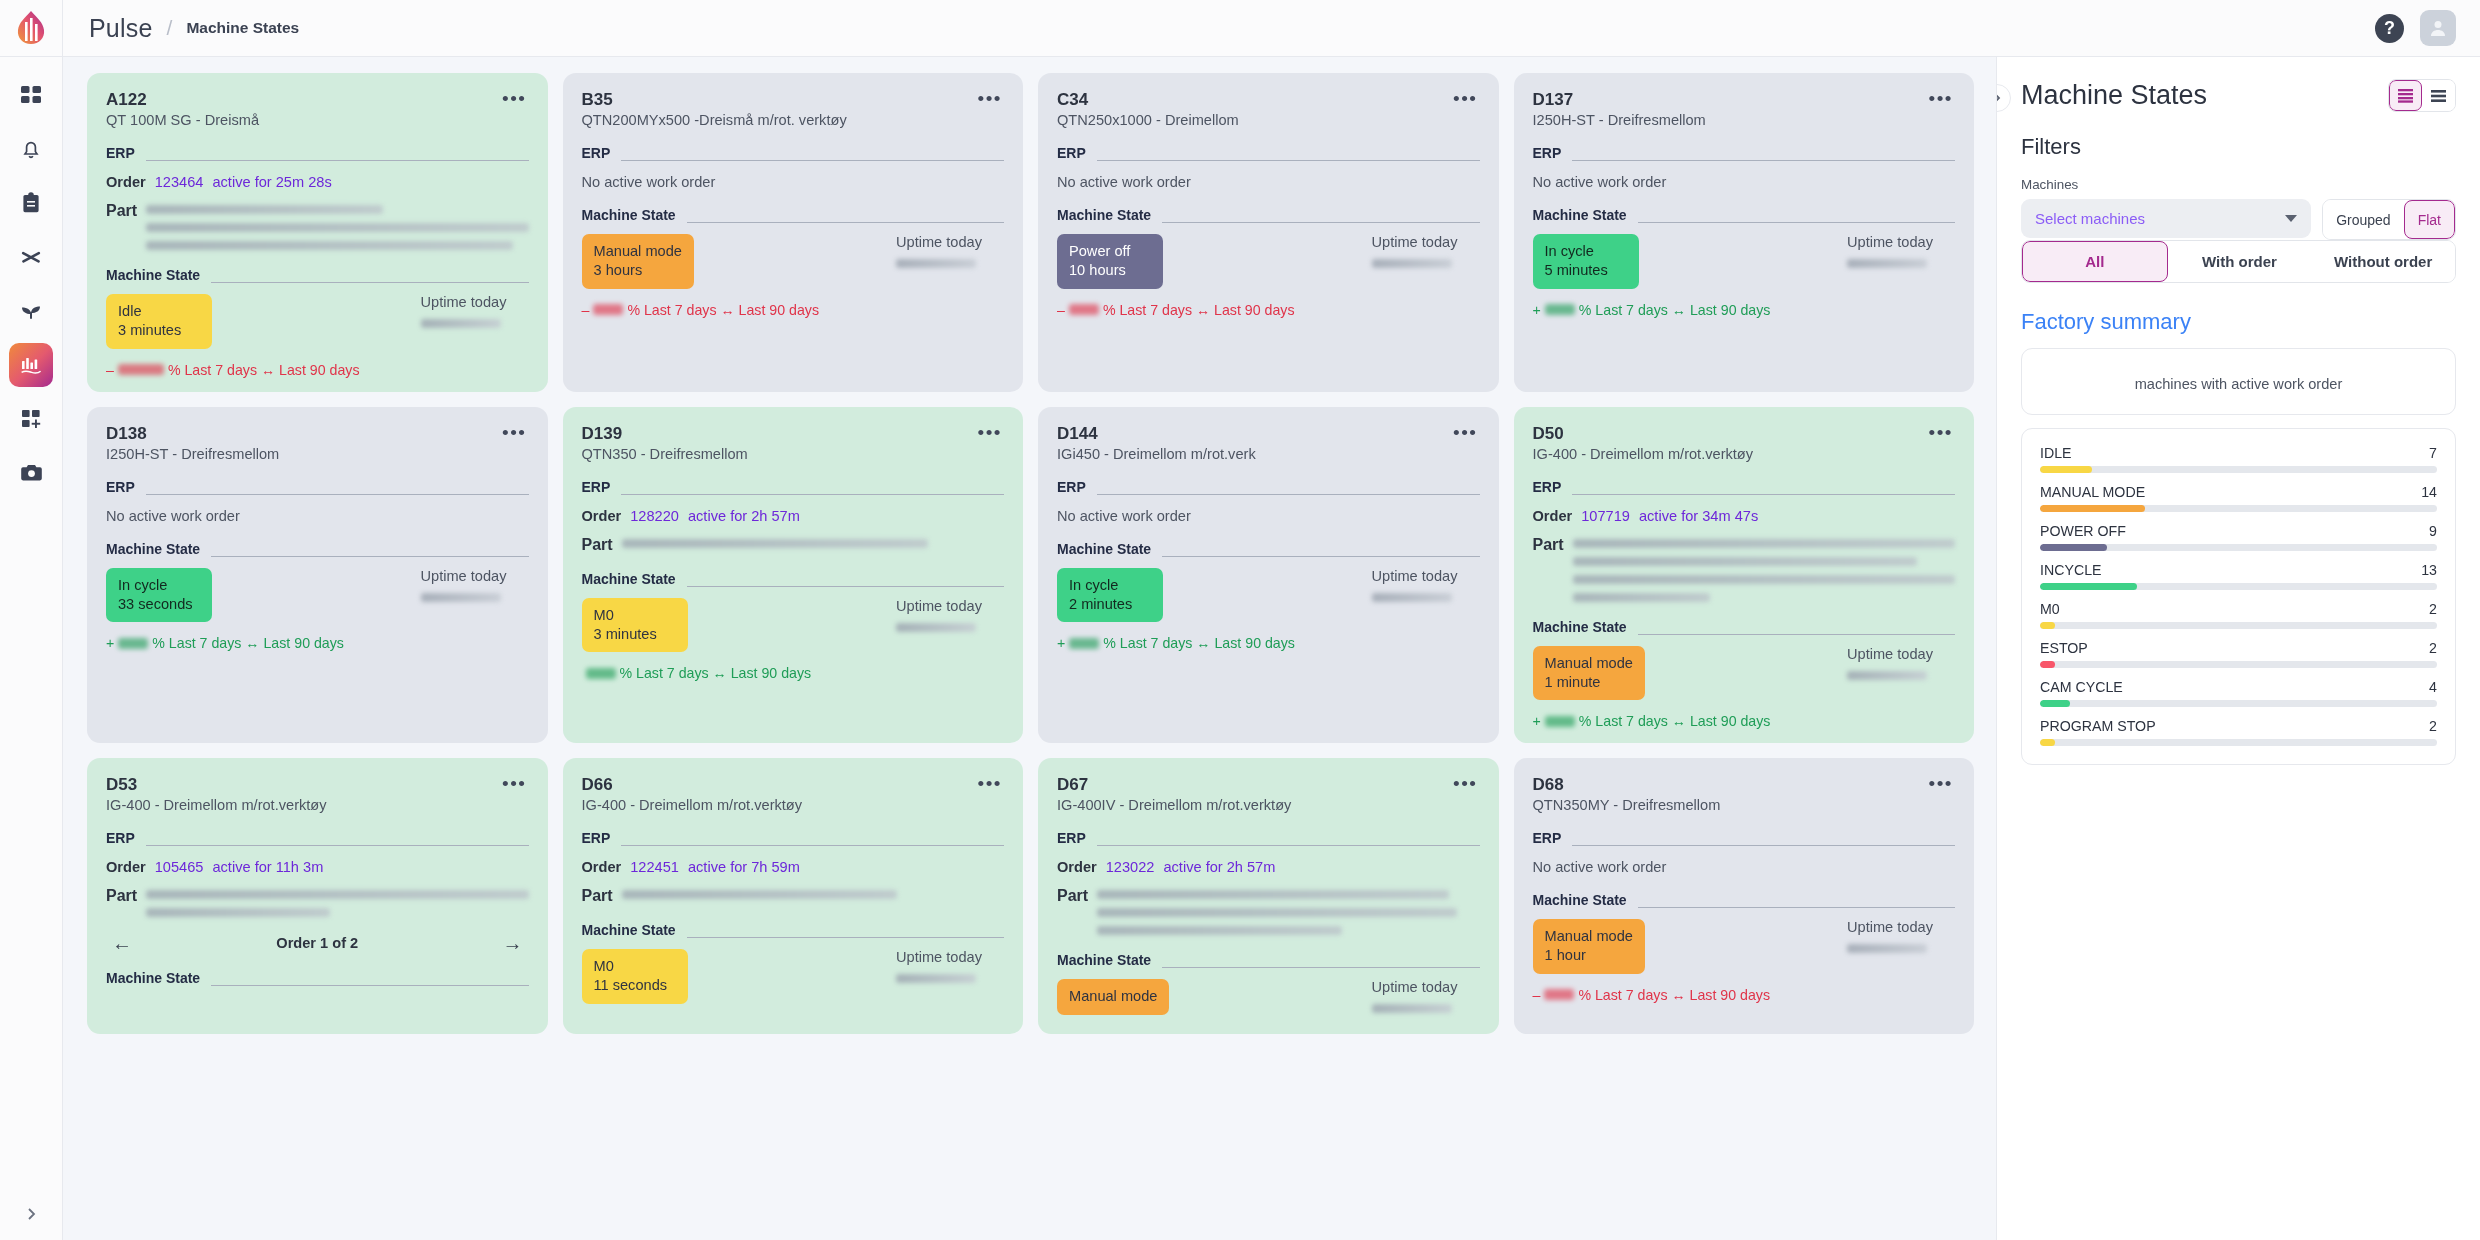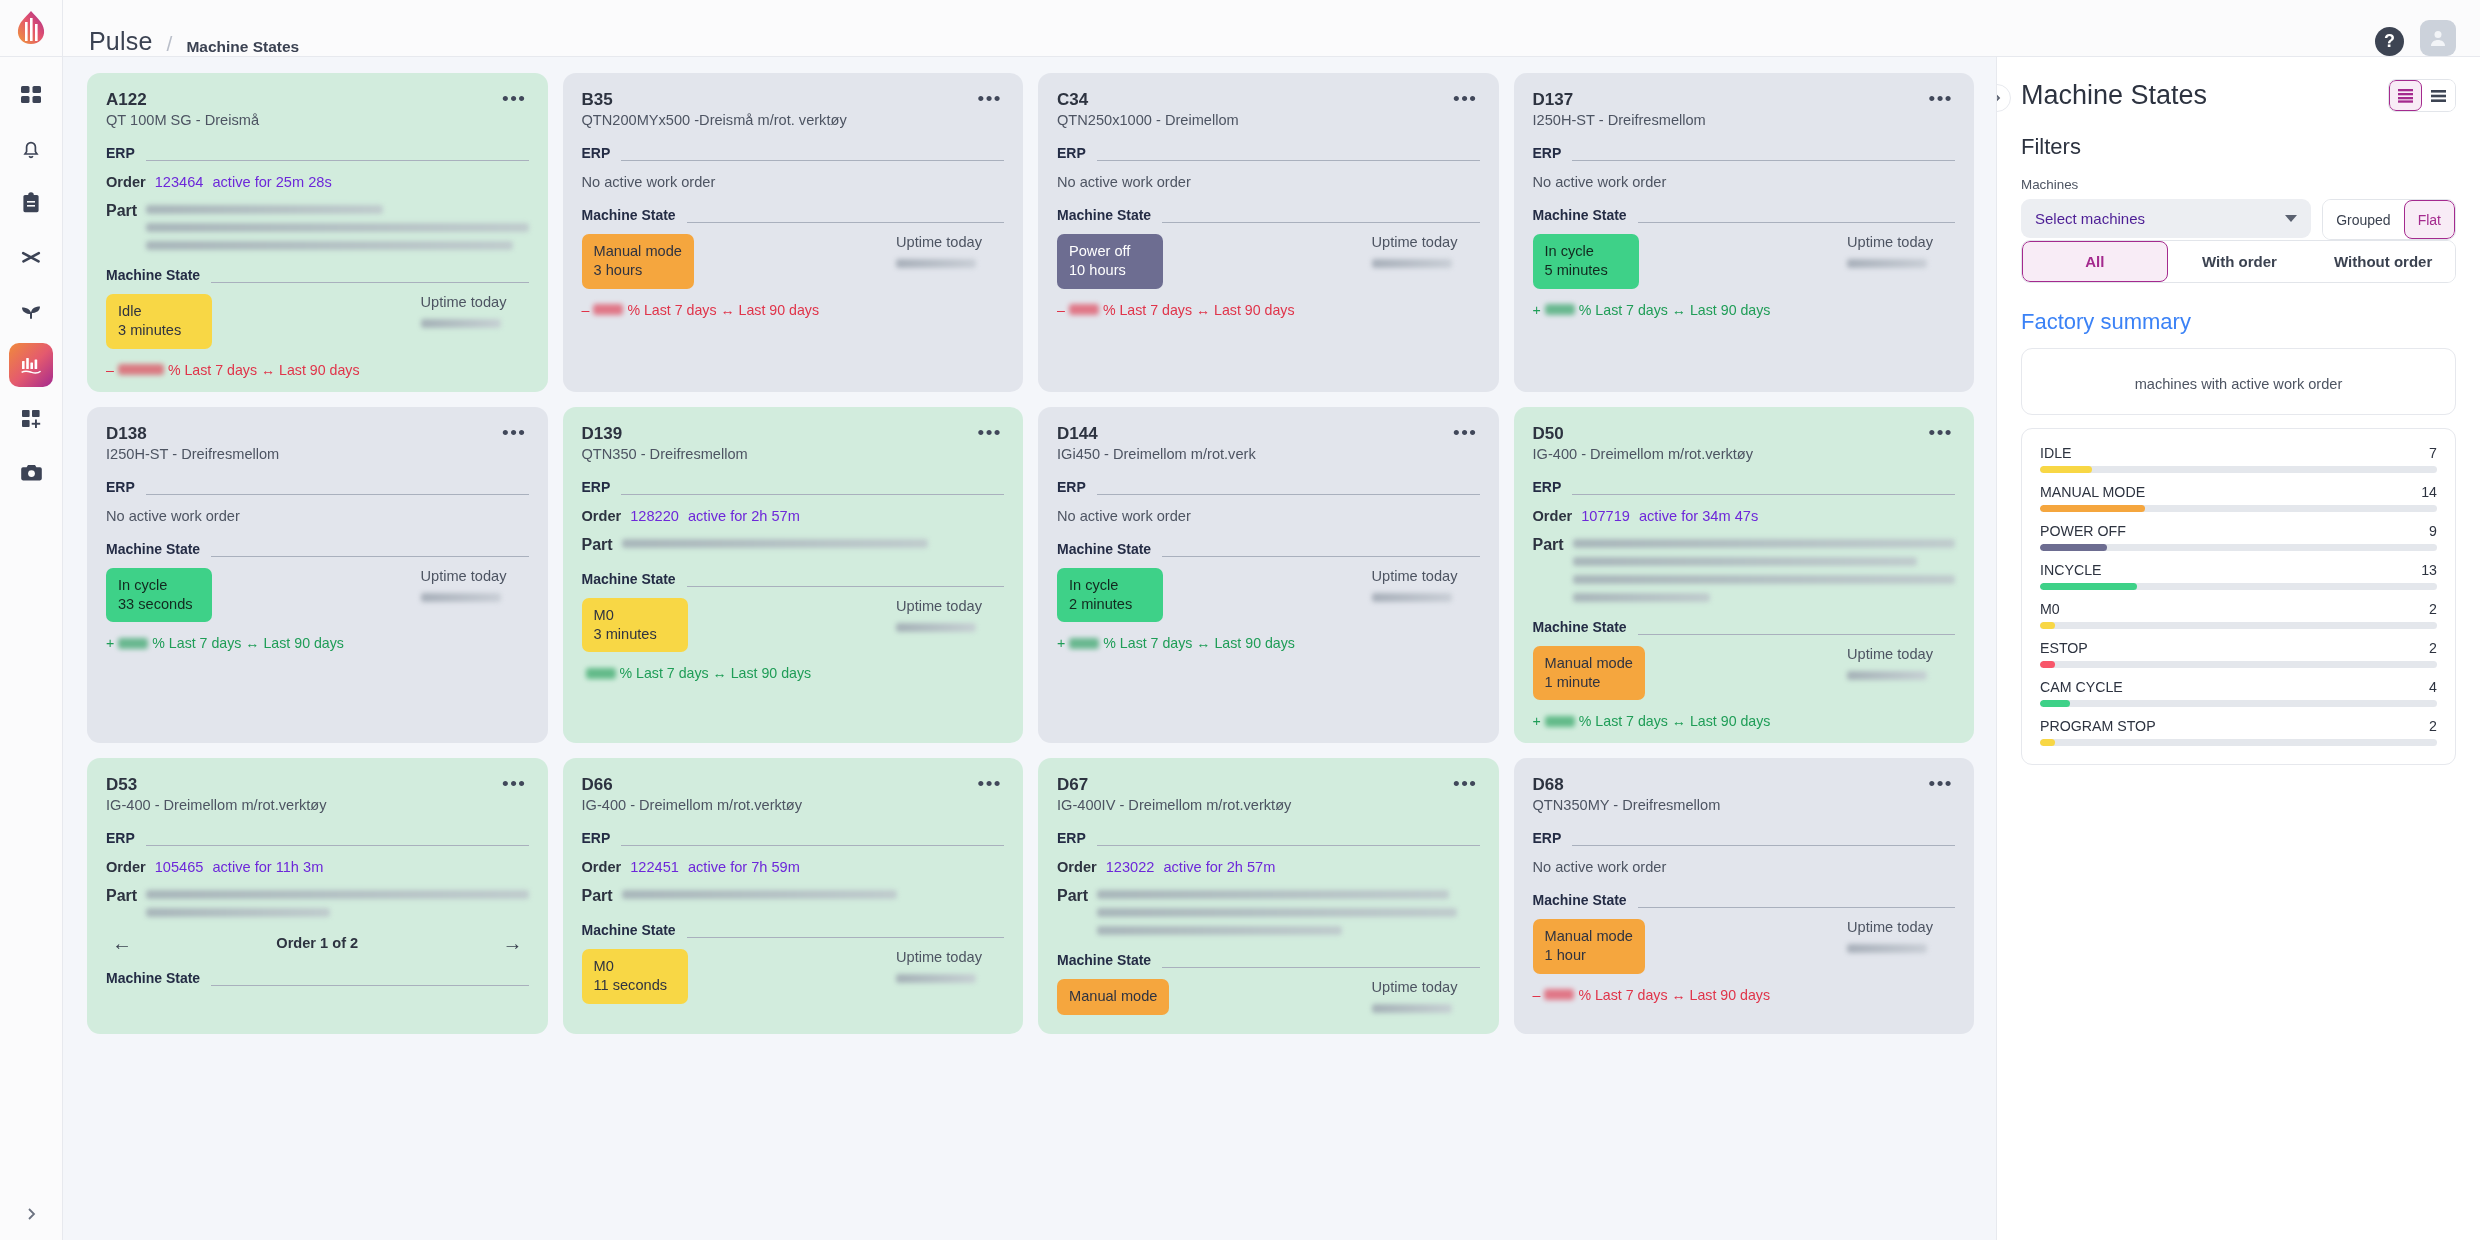--- a/index.html
+++ b/index.html
@@ -34,21 +34,21 @@
     color:#fff;
   }
   .rail-bottom { padding-bottom: 14px; }
 
   
   .main-col { flex: 1; display: flex; flex-direction: column; min-width: 0; }
   .topbar {
     height: 57px; flex: 0 0 57px;
     background: #fbfbfc;
     border-bottom: 1px solid #e7e9ee;
-    display: flex; align-items: flex-end;
+    display: flex; align-items: center;
     padding: 0 24px 0 26px;
   }
   .brand { font-size: 25px; color: #3b4252; letter-spacing: .2px; }
   .brand-sep { color: #b9bec9; font-size: 21px; margin: 0 14px; }
   .crumb { font-size: 15.5px; font-weight: 700; color: #3b4252; }
   .topbar-spacer { flex: 1; }
   .help-icon {
     width: 29px; height: 29px; border-radius: 50%;
     background: #3d4453; color: #fff;
     display: flex; align-items: center; justify-content: center;
@@ -152,21 +152,21 @@
   .vt-btn.active { background:#f8ecf6; border:1.5px solid #a42a8e; border-radius:7px; }
 
   .filters-title { font-size: 22px; color:#2d3340; margin-top: 22px; }
   .field-lbl { font-size: 13.4px; color: #4d5462; margin-top: 17px; }
   .filter-row { display:flex; gap: 11px; margin-top: 7px; align-items: stretch; }
   .select {
     flex: 1; background:#eceef2; border-radius: 9px; height: 39px;
     display:flex; align-items:center; justify-content: space-between;
     padding: 0 14px; cursor: pointer;
   }
-  .select-ph { font-size: 15px; color: #4c1d95; }
+  .select-ph { font-size: 15px; color: #8b5cf6; }
   .caret { width:0;height:0;border-left:6px solid transparent;border-right:6px solid transparent;border-top:7px solid #5a6170; }
   .seg { display:flex; border:1px solid #e2e5ea; border-radius: 9px; overflow:hidden; }
   .seg-btn {
     padding: 0 13px; height: 39px; display:flex; align-items:center; justify-content:center;
     font-size: 14px; font-weight: 400; color:#3b4250; background:#fff; cursor:pointer;
   }
   .seg-btn.active { background:#f8ecf6; color:#a42a8e; border:1.5px solid #a42a8e; border-radius:8px; }
 
   .seg3 { display:flex; border:1px solid #e2e5ea; border-radius: 9px; overflow:hidden; }
   .seg3-btn { flex:1; height: 41px; display:flex; align-items:center; justify-content:center;

